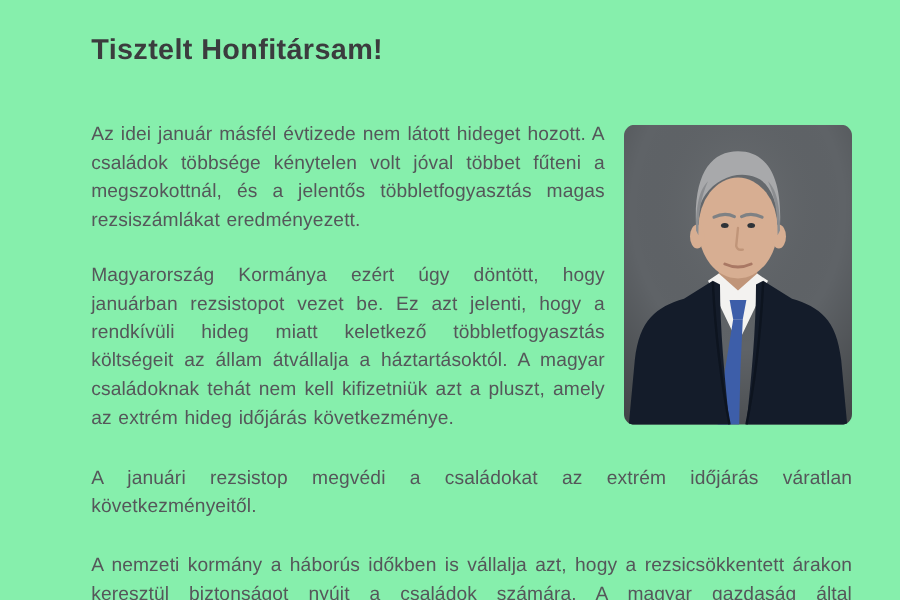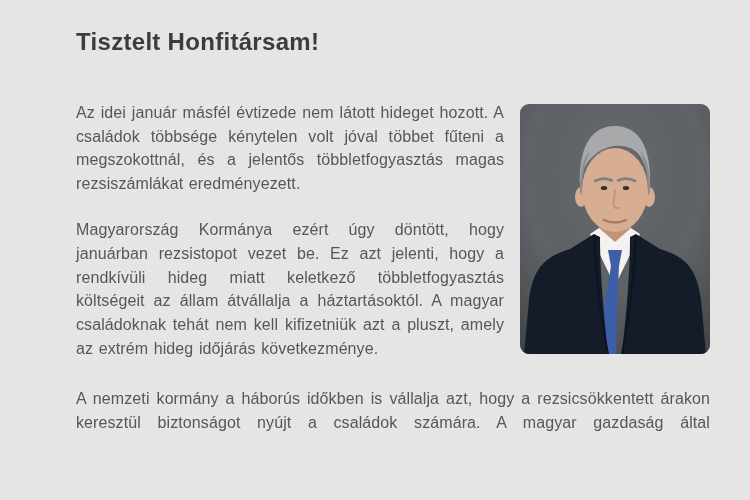--- a/index.html
+++ b/index.html
@@ -12,21 +12,21 @@
     height: 500px;
     overflow: hidden;
     font-family: "Liberation Sans", "DejaVu Sans", sans-serif;
   }
   .page {
     position: relative;
     width: 750px;
     height: 500px;
     box-sizing: border-box;
     padding: 28px 40px 0 76px;
-    background: #e5e5e5;
+    background: #86efac;
   }
   .page-title {
     margin: 0;
     font-size: 24px;
     font-weight: 700;
     letter-spacing: 0.3px;
     color: #3b3c3e;
     line-height: 1.2;
   }
   .top-section {
@@ -125,16 +125,17 @@
         <path d="M4,250 L9,196 C13,162 27,152 50,145 L74,130 L80,133
                  C80,170 84,212 88,250 Z" fill="#141c2a"></path>
         <path d="M186,250 L181,196 C177,162 163,152 140,145 L116,130 L110,133
                  C110,170 106,212 102,250 Z" fill="#141c2a"></path>
         <path d="M74,131 C76,170 81,215 88,250" stroke-width="2" fill="none" stroke="#0d141f"></path>
         <path d="M116,131 C114,170 109,215 102,250" stroke-width="2" fill="none" stroke="#0d141f"></path>
       </svg>
     </figure>
   </div>
 
+  <p class="body-par wide-par-1">A januári rezsistop megvédi a családokat az extrém időjárás váratlan következményeitől.</p>
 
   <p class="body-par wide-par-2">A nemzeti kormány a háborús időkben is vállalja azt, hogy a rezsicsökkentett árakon keresztül biztonságot nyújt a családok számára. A magyar gazdaság által</p>
 
 </div>
 
 </body></html>

